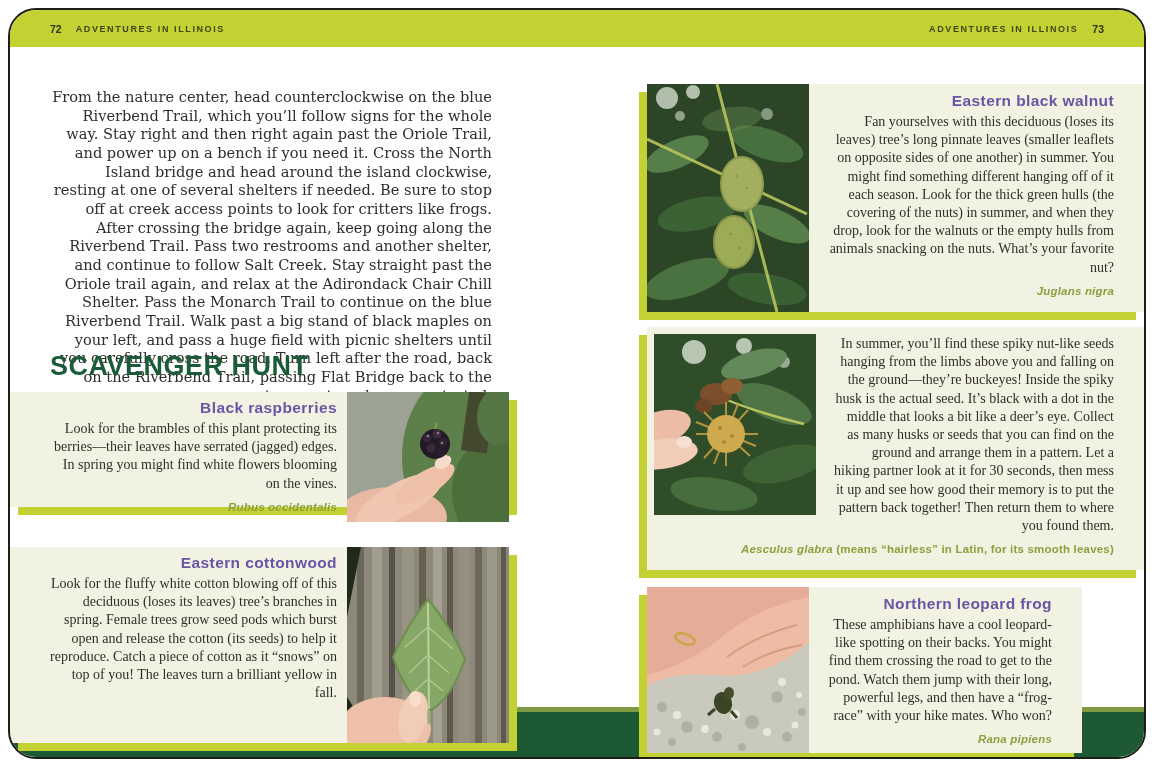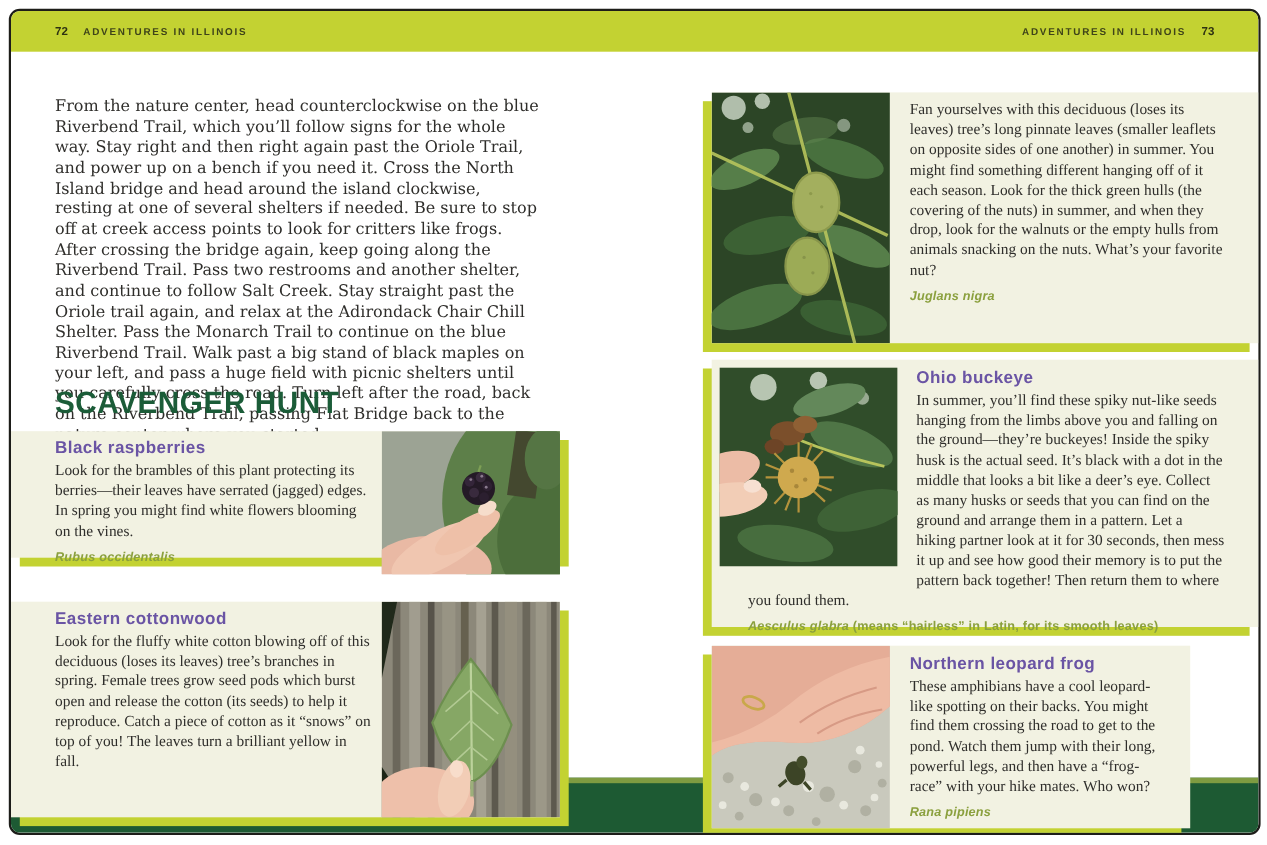--- a/index.html
+++ b/index.html
@@ -1,19 +1,19 @@
 <!DOCTYPE html>
 <html><head>
 <meta charset="utf-8">
 <style>
   html,body{margin:0;padding:0;background:#ffffff;}
   .canvas{position:relative;width:1152px;height:768px;background:#ffffff;overflow:hidden;
           font-family:"Liberation Sans",sans-serif;}
   .spread{position:absolute;left:8px;top:8px;width:1134px;height:747px;background:#ffffff;
-          border:2.5px solid #1d1d19;border-radius:10px;overflow:hidden;}
+          border:2.5px solid #1d1d19;border-radius:28px;overflow:hidden;text-align:right;}
 
   
   .header{position:absolute;left:0;top:0;right:0;height:37px;background:#c3d232;z-index:3;
           display:flex;justify-content:space-between;align-items:center;padding:0 40px;box-sizing:border-box;}
   .htitle{font-size:9px;font-weight:bold;letter-spacing:1.6px;color:#3f4419;}
   .pnum{font-size:10.5px;font-weight:bold;color:#2e3212;}
   .h-left,.h-right{display:flex;align-items:center;gap:14px;}
 
   
   .footer{position:absolute;left:0;right:0;bottom:0;height:45px;background:#1d5a33;
@@ -117,20 +117,21 @@
         <path d="M81,56 L82,162" stroke="#bcd29c" stroke-width="2"></path>
         <path d="M81,80 L106,102 M81,80 L58,100 M81,108 L102,126 M81,108 L62,126 M81,132 L96,144 M81,132 L68,144" stroke="#b2ca93" stroke-width="1.4" fill="none"></path>
         <ellipse cx="38" cy="182" rx="46" ry="32" fill="#eec0aa"></ellipse>
         <ellipse cx="66" cy="170" rx="14" ry="26" fill="#f2cdb6" transform="rotate(14 66 170)"></ellipse>
         <ellipse cx="68" cy="152" rx="6" ry="8" fill="#f8ddcb"></ellipse>
         <path d="M82,163 l0,14" stroke="#9caf7a" stroke-width="3"></path>
       </svg>
     </div>
 
     <div class="card card-right card3">
+      <h3>Eastern black walnut</h3>
       <p class="body">Fan yourselves with this deciduous (loses its leaves) tree’s long pinnate leaves (smaller leaflets on opposite sides of one another) in summer. You might find something different hanging off of it each season. Look for the thick green hulls (the covering of the nuts) in summer, and when they drop, look for the walnuts or the empty hulls from animals snacking on the nuts. What’s your favorite nut?</p>
       <p class="latin"><span class="ln">Juglans nigra</span></p>
       <svg class="photo photo-left" width="162" height="228" viewBox="0 0 162 228">
         <rect width="162" height="228" fill="#2c4526"></rect>
         <circle cx="20" cy="14" r="11" fill="#c8d4c3" opacity="0.85"></circle>
         <circle cx="46" cy="8" r="7" fill="#d4dfcf" opacity="0.8"></circle>
         <circle cx="33" cy="32" r="5" fill="#bccab6" opacity="0.7"></circle>
         <circle cx="120" cy="30" r="6" fill="#c2cfbc" opacity="0.6"></circle>
         <ellipse cx="30" cy="70" rx="34" ry="14" fill="#567e49" transform="rotate(-24 30 70)"></ellipse>
         <ellipse cx="120" cy="60" rx="38" ry="15" fill="#48703e" transform="rotate(18 120 60)"></ellipse>
@@ -167,21 +168,20 @@
           <path d="M72,100 l0,-32 M72,100 l22,-24 M72,100 l32,0 M72,100 l24,22 M72,100 l0,32 M72,100 l-22,24 M72,100 l-30,0 M72,100 l-22,-22 M72,100 l12,-30 M72,100 l30,12 M72,100 l-12,30 M72,100 l-30,-12"></path>
         </g>
         <circle cx="72" cy="100" r="19" fill="#cfa94e"></circle>
         <circle cx="66" cy="94" r="2" fill="#a8873a"></circle>
           <circle cx="78" cy="102" r="2" fill="#a8873a"></circle>
         <circle cx="70" cy="108" r="2" fill="#a8873a"></circle>
         <ellipse cx="4" cy="95" rx="34" ry="17" fill="#ecbca6" transform="rotate(-18 4 95)"></ellipse>
         <ellipse cx="8" cy="120" rx="36" ry="15" fill="#f2cdb6" transform="rotate(-8 8 120)"></ellipse>
         <ellipse cx="30" cy="108" rx="8" ry="6" fill="#f7e0d2"></ellipse>
       </svg>
-      <h3>Ohio buckeye</h3>
       <p class="body">In summer, you’ll find these spiky nut-like seeds hanging from the limbs above you and falling on the ground—they’re buckeyes! Inside the spiky husk is the actual seed. It’s black with a dot in the middle that looks a bit like a deer’s eye. Collect as many husks or seeds that you can find on the ground and arrange them in a pattern. Let a hiking partner look at it for 30 seconds, then mess it up and see how good their memory is to put the pattern back together! Then return them to where you found them.</p>
       <p class="latin"><span class="ln">Aesculus glabra</span> <span>(means “hairless” in Latin, for its smooth leaves)</span></p>
     </div>
 
     <div class="card card-right card5">
       <h3>Northern leopard frog</h3>
       <p class="body">These amphibians have a cool leopard-like spotting on their backs. You might find them crossing the road to get to the pond. Watch them jump with their long, powerful legs, and then have a “frog-race” with your hike mates. Who won?</p>
       <p class="latin"><span class="ln">Rana pipiens</span></p>
       <svg class="photo photo-left" width="162" height="166" viewBox="0 0 162 166">
         <rect width="162" height="166" fill="#c9c9bd"></rect>

